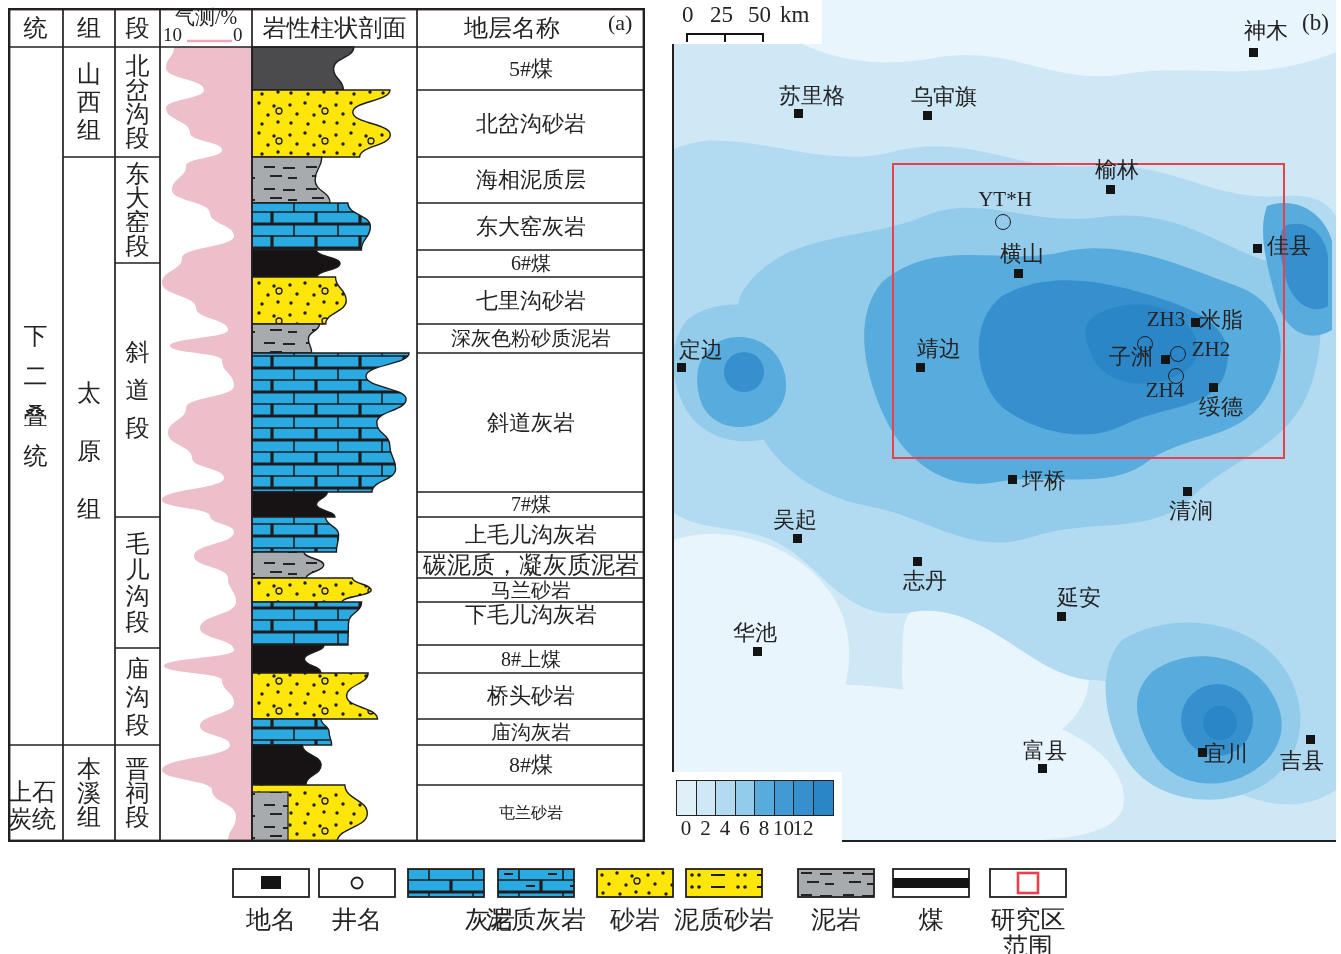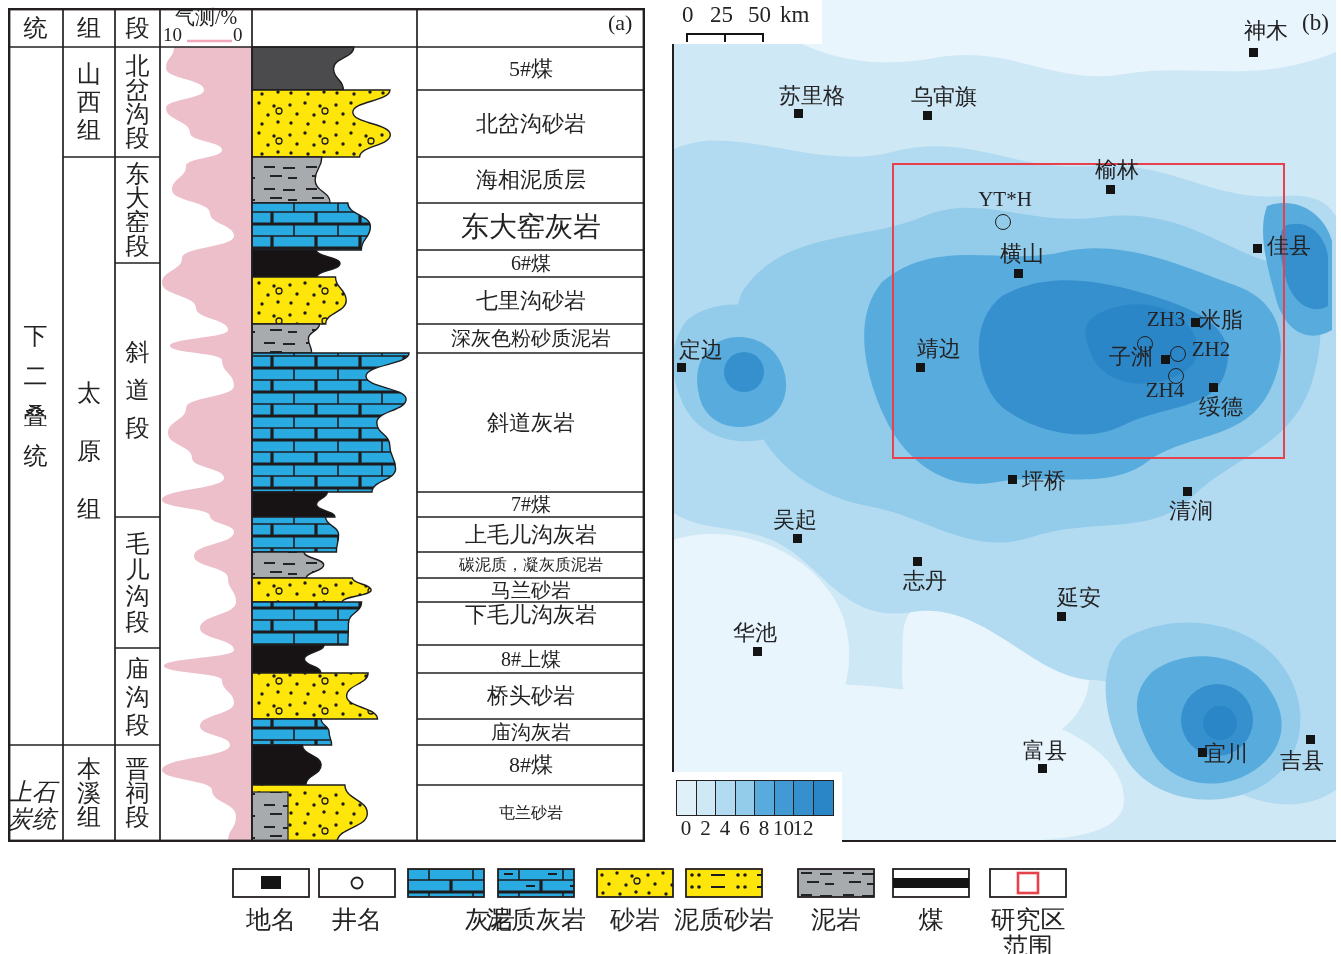--- a/index.html
+++ b/index.html
@@ -125,29 +125,31 @@
       </g>
     <path d="M179,33 H224" stroke="#f2a6ba" stroke-width="2.4"></path>
   </svg>
 
   <div class="abs ctr hdr" style="left:8px;top:8px;width:55px;height:39px">统</div>
   <div class="abs ctr hdr" style="left:63px;top:8px;width:52px;height:39px">组</div>
   <div class="abs ctr hdr" style="left:115px;top:8px;width:45px;height:39px">段</div>
   <div class="abs ctr" style="left:160px;top:6px;width:92px;height:22px;font-size:20px">气测/%</div>
   <div class="abs" style="left:163px;top:24px;font-size:19px">10</div>
   <div class="abs" style="left:233px;top:24px;font-size:19px">0</div>
+  <div class="abs ctr hdr" style="left:252px;top:8px;width:165px;height:39px">岩性柱状剖面</div>
+  <div class="abs ctr hdr" style="left:417px;top:8px;width:190px;height:39px">地层名称</div>
   <div class="abs" style="left:608px;top:10px;font-size:22px">(a)</div>
   <div id="aCells">
       <div class="abs vcell" style="left: 8px; top: 47px; width: 55px; height: 698px; gap: 16px;">
         <span>下</span>
         <span>二</span>
         <span>叠</span>
         <span>统</span>
       </div>
-      <div class="abs wrapcell" style="left: 8px; top: 745px; width: 55px; height: 122px; font-style: italic;">上石炭统</div>
+      <div class="abs wrapcell" style="left: 8px; top: 745px; width: 55px; height: 122px;">上石炭统</div>
       <div class="abs vcell" style="left: 63px; top: 47px; width: 52px; height: 110px; gap: 4px;">
         <span>山</span>
         <span>西</span>
         <span>组</span>
       </div>
       <div class="abs vcell" style="left: 63px; top: 157px; width: 52px; height: 588px; gap: 34px;">
         <span>太</span>
         <span>原</span>
         <span>组</span>
       </div>
@@ -185,28 +187,28 @@
         <span>段</span>
       </div>
       <div class="abs vcell" style="left: 115px; top: 745px; width: 45px; height: 95px; gap: 0px;">
         <span>晋</span>
         <span>祠</span>
         <span>段</span>
       </div>
       <div class="abs ctr rowname" style="left: 417px; top: 47px; width: 228px; height: 43px; font-size: 22px;">5#煤</div>
       <div class="abs ctr rowname" style="left: 417px; top: 90px; width: 228px; height: 67px; font-size: 22px;">北岔沟砂岩</div>
       <div class="abs ctr rowname" style="left: 417px; top: 157px; width: 228px; height: 46px; font-size: 22px;">海相泥质层</div>
-      <div class="abs ctr rowname" style="left: 417px; top: 203px; width: 228px; height: 47px; font-size: 28px;">东大窑灰岩</div>
+      <div class="abs ctr rowname" style="left: 417px; top: 203px; width: 228px; height: 47px; font-size: 22px;">东大窑灰岩</div>
       <div class="abs ctr rowname" style="left: 417px; top: 250px; width: 228px; height: 27px; font-size: 20px;">6#煤</div>
       <div class="abs ctr rowname" style="left: 417px; top: 277px; width: 228px; height: 47px; font-size: 22px;">七里沟砂岩</div>
       <div class="abs ctr rowname" style="left: 417px; top: 324px; width: 228px; height: 29px; font-size: 20px;">深灰色粉砂质泥岩</div>
       <div class="abs ctr rowname" style="left: 417px; top: 353px; width: 228px; height: 139px; font-size: 22px;">斜道灰岩</div>
       <div class="abs ctr rowname" style="left: 417px; top: 492px; width: 228px; height: 25px; font-size: 20px;">7#煤</div>
       <div class="abs ctr rowname" style="left: 417px; top: 517px; width: 228px; height: 35px; font-size: 22px;">上毛儿沟灰岩</div>
-      <div class="abs ctr rowname" style="left: 417px; top: 552px; width: 228px; height: 26px; font-size: 16px; font-family: Liberation Mono, monospace;">碳泥质，凝灰质泥岩</div>
+      <div class="abs ctr rowname" style="left: 417px; top: 552px; width: 228px; height: 26px; font-size: 24px; font-family: Liberation Mono, monospace;">碳泥质，凝灰质泥岩</div>
       <div class="abs ctr rowname" style="left: 417px; top: 578px; width: 228px; height: 24px; font-size: 20px;">马兰砂岩</div>
       <div class="abs ctr rowname" style="left: 417px; top: 602px; width: 228px; height: 25px; font-size: 22px;">下毛儿沟灰岩</div>
       <div class="abs ctr rowname" style="left: 417px; top: 645px; width: 228px; height: 28px; font-size: 20px;">8#上煤</div>
       <div class="abs ctr rowname" style="left: 417px; top: 673px; width: 228px; height: 46px; font-size: 22px;">桥头砂岩</div>
       <div class="abs ctr rowname" style="left: 417px; top: 719px; width: 228px; height: 26px; font-size: 20px;">庙沟灰岩</div>
       <div class="abs ctr rowname" style="left: 417px; top: 745px; width: 228px; height: 40px; font-size: 22px;">8#煤</div>
       <div class="abs ctr rowname" style="left: 417px; top: 785px; width: 228px; height: 57px; font-size: 16px;">屯兰砂岩</div>
     </div>
 
   <svg id="svgB" class="abs" width="664" height="842" style="left:672px;top:0">

